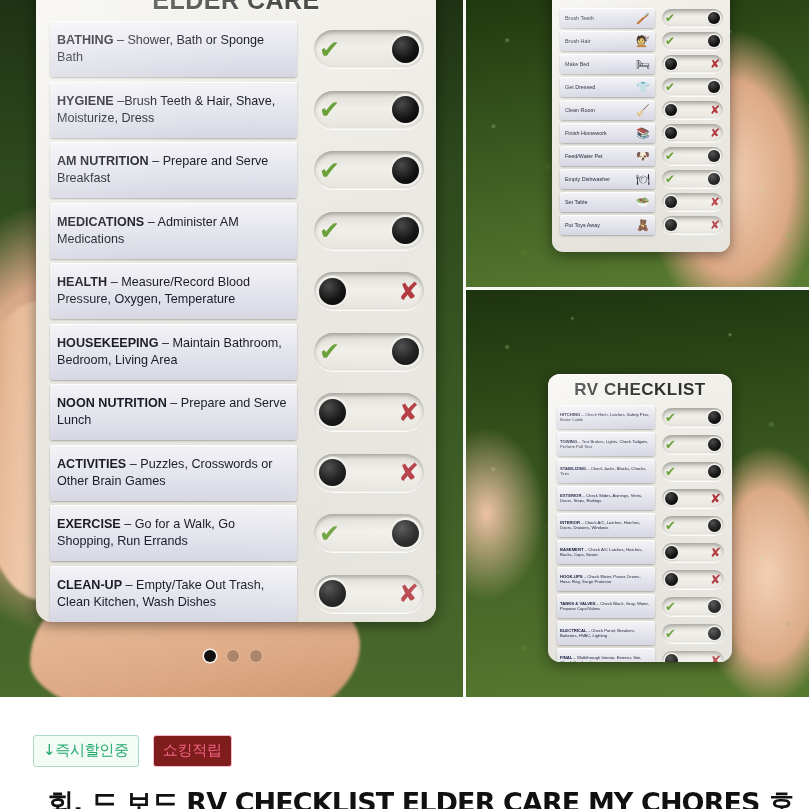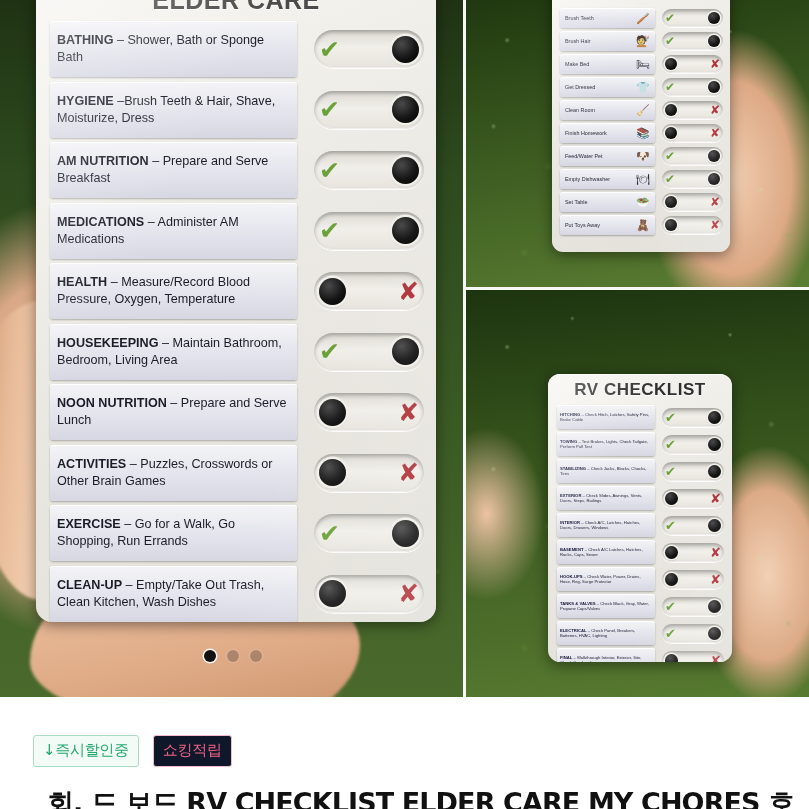--- a/index.html
+++ b/index.html
@@ -135,21 +135,21 @@
   .dot{width:12px;height:12px;border-radius:50%;background:rgba(120,98,82,.5);
     box-shadow:0 0 2px rgba(255,255,255,.55);}
   .dot.on{background:#111;box-shadow:0 0 0 1.5px rgba(255,255,255,.85);}
 
   
   .info{position:absolute;left:0;top:697px;width:809px;height:112px;background:#fff;}
   .badges{position:absolute;left:33px;top:38px;display:flex;gap:14px;}
   .badge{font-size:15px;padding:5px 9px 6px;border-radius:3px;letter-spacing:-.3px;
     font-family:"DejaVu Sans","Liberation Sans",sans-serif;white-space:nowrap;}
   .badge.sale{color:#21a86b;border:1px solid #a9dcc3;background:#f3fbf7;}
-  .badge.point{color:#ef6384;border:1px solid #f6bccb;background:#0f172a;}
+  .badge.point{color:#ef6384;border:1px solid #f6bccb;background:#7f1d1d;}
   .prod-title{position:absolute;left:47px;top:88px;width:760px;font-size:27px;font-weight:bold;
     color:#111;letter-spacing:-.9px;white-space:nowrap;overflow:hidden;
     font-family:"DejaVu Sans","Liberation Sans",sans-serif;}
 </style>
 </head>
 <body>
 
 <div class="page">
 
   <div class="photo">

